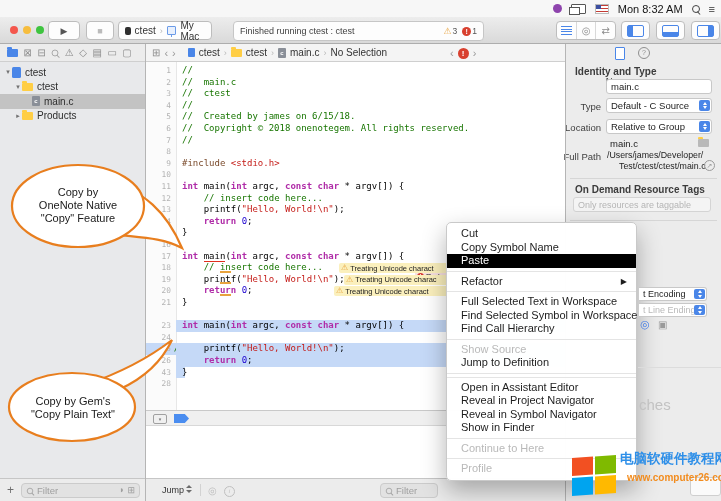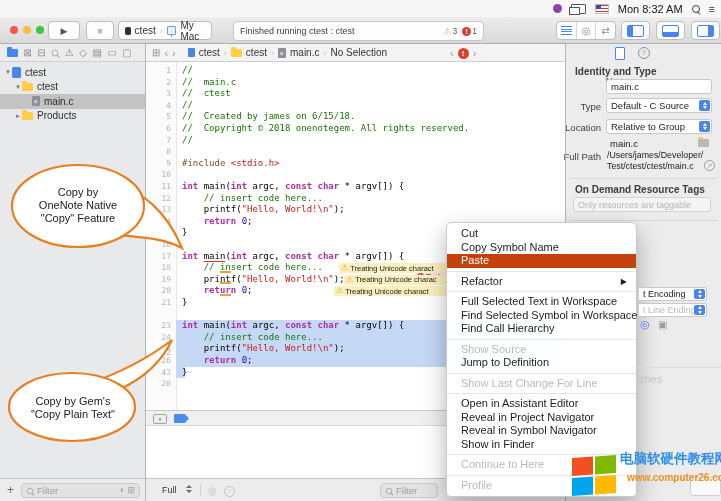--- a/index.html
+++ b/index.html
@@ -139,21 +139,21 @@
   .jumpcirc{position:absolute;width:9px;height:9px;border:1px solid #9a9a9a;border-radius:50%;color:#9a9a9a;
             font-size:7px;line-height:9px;text-align:center;}
   .frag{position:absolute;box-sizing:border-box;}
   
   .vdiv{position:absolute;width:1px;background:#b5b5b5;}
   
   #ctxmenu{left:446px;top:222px;width:191px;background:rgba(255,255,255,0.98);border:1px solid #c9c9c9;
            border-radius:5px;box-shadow:0 10px 25px rgba(0,0,0,0.3);padding:4px 0;z-index:50;box-sizing:border-box;}
   .mi{height:13.5px;line-height:13.5px;font-size:11px;color:#1d1d1d;padding:0 10px 0 14px;position:relative;white-space:nowrap;}
   .mi.dis{color:#b9b9b9;}
-  .mi.hl{background:#c2410c;color:#fff;}
+  .mi.hl{background:#000000;color:#fff;}
   .mi .sub{position:absolute;right:9px;top:0;font-size:8px;line-height:13.5px;}
   .msep{height:1px;background:#e4e4e4;margin:3px 0;}
   
   .bubblewrap{position:absolute;z-index:40;}
   .btext{position:absolute;z-index:41;text-align:center;font-size:11px;color:#1a1a1a;line-height:13px;}
   
   #watermark{z-index:60;}
   .wm-title{position:absolute;left:620px;top:450px;font-size:13.5px;font-weight:bold;color:#2e8fe8;z-index:61;white-space:nowrap;}
   .wm-url{position:absolute;left:627px;top:472px;font-size:10px;font-weight:bold;color:#f28c1e;z-index:61;white-space:nowrap;}
   .wm-box{position:absolute;left:690px;top:477px;width:29px;height:17px;background:#fafafa;border:1px solid #cfcfcf;border-radius:3px;z-index:59;}
@@ -382,21 +382,21 @@
         <span class="cd"><span class="t-d">}</span></span>
       </div>
       <div class="cl" style="top: 246.6px; margin-top: 38px;">
         <span class="ln">22</span>
         <span class="cd"></span>
       </div>
       <div class="cl sel" style="top: 258.2px;">
         <span class="ln">23</span>
         <span class="cd"><span class="t-k">int</span><span class="t-d"> </span><span class="t-d">main</span><span class="t-d">(</span><span class="t-k">int</span><span class="t-d"> argc, </span><span class="t-k">const</span><span class="t-d"> </span><span class="t-k">char</span><span class="t-d"> * argv[]) {</span></span>
       </div>
-      <div class="cl sel" style="top: 269.8px;">
+      <div class="cl sel" style="top: 269.8px; flex-direction: column;">
         <span class="ln">24</span>
         <span class="cd"><span class="t-d">    </span><span class="t-c">// insert code here...</span></span>
       </div>
       <div class="cl sel" style="top: 281.4px;">
         <span class="ln">25</span>
         <span class="cd"><span class="t-d">    printf(</span><span class="t-s">"Hello, World!\n"</span><span class="t-d">);</span></span>
       </div>
       <div class="cl sel" style="top: 293px;">
         <span class="ln">26</span>
         <span class="cd"><span class="t-d">    </span><span class="t-k">return</span><span class="t-d"> </span><span class="t-n">0</span><span class="t-d">;</span></span>
@@ -429,21 +429,21 @@
       </div>
     </div>
 </div>
 
 <div id="debugbar" class="abs">
   <span class="dbgtoggle">▾</span>
   <span class="bptag"></span>
 </div>
 <div id="dbgarea" class="abs"></div>
 <div id="dbgbottom" class="abs">
-  <span class="autolbl">Full</span>
+  <span class="autolbl">Jump</span>
   <span class="updn">
       <i class="up"></i>
       <i class="dn"></i>
     </span>
   <span class="vbar"></span>
   <span class="dimico" style="left:62px;top:6px;">◎</span>
   <span class="iinfo" style="left:78px;top:7px;">i</span>
   <div class="ffield" style="left:234px;top:4px;width:58px;height:15px;">
     <span class="mag gray" style="transform:scale(0.8);"></span>
     <span>Filter</span>
@@ -467,21 +467,21 @@
     <span>Relative to Group</span>
     <span class="step">
         <i class="u"></i>
         <i class="d"></i>
       </span>
   </div>
   <span class="itext" style="left:44px;top:76px;">main.c</span>
   <span class="cssfolder" style="position:absolute;left:132px;top:77px;background:#b9b9b9;"></span>
   <span class="ilabel" style="left:-8px;top:89px;width:43px;">Full Path</span>
   <span class="ipath" style="left:41px;top:88px;">/Users/james/Developer/</span>
-  <span class="ipath" style="left:41px;top:99px;">Test/ctest/ctest/main.c</span>
+  <span class="ipath" style="left:53px;top:99px;">Test/ctest/ctest/main.c</span>
   <span class="jumpcirc" style="left:138px;top:98px;">↗</span>
   <span class="idiv" style="left:4px;right:4px;top:116px;"></span>
   <span class="ih1" style="left:9px;top:122px;">On Demand Resource Tags</span>
   <div class="odrbox" style="left:7px;top:135px;width:138px;height:15px;line-height:14px;">Only resources are taggable</div>
   <span class="idiv" style="left:4px;right:4px;top:158px;"></span>
 </div>
 
 <div class="frag ifield" style="left:639px;top:287px;width:68px;height:14px;line-height:13px;border-left:none;border-radius:0 3px 3px 0;font-size:9px;z-index:51;">
   <span>t Encoding</span>
   <span class="step">
@@ -491,21 +491,21 @@
 </div>
 <div class="frag ifield" style="left:639px;top:303px;width:68px;height:14px;line-height:13px;border-left:none;border-radius:0 3px 3px 0;font-size:9px;color:#b9b9b9;z-index:51;">
   <span>t Line Endings</span>
   <span class="step">
       <i class="u"></i>
       <i class="d"></i>
     </span>
 </div>
 <span class="abs" style="left:640px;top:318px;font-size:11px;color:#3b77e8;z-index:51;">◎</span>
 <span class="abs" style="left:658px;top:319px;font-size:10px;color:#9a9a9a;z-index:51;">▣</span>
-<span class="abs" style="left:639px;top:373px;font-size:11px;color:#c2c2c2;z-index:51;">ches</span>
+<span class="abs" style="left:639px;top:396px;font-size:15px;color:#c2c2c2;z-index:51;">ches</span>
 <span class="abs" style="left:638px;top:367px;width:83px;height:1px;background:#dcdcdc;z-index:51;"></span>
 <span class="abs" style="left:638px;top:457px;width:83px;height:1px;background:#d9d9d9;z-index:51;"></span>
 <span class="wm-box"></span>
 
 <div class="vdiv" style="left:145px;top:44px;height:457px;"></div>
 <div class="vdiv" style="left:565px;top:44px;height:457px;"></div>
 
 <div id="ctxmenu" class="abs">
     <div class="mi"><span>Cut</span></div>
     <div class="mi"><span>Copy Symbol Name</span></div>
@@ -513,21 +513,20 @@
     <div class="msep"></div>
     <div class="mi"><span>Refactor</span><span class="sub">▶</span></div>
     <div class="msep"></div>
     <div class="mi"><span>Full Selected Text in Workspace</span></div>
     <div class="mi"><span>Find Selected Symbol in Workspace</span></div>
     <div class="mi"><span>Find Call Hierarchy</span></div>
     <div class="msep"></div>
     <div class="mi dis"><span>Show Source</span></div>
     <div class="mi"><span>Jump to Definition</span></div>
     <div class="msep"></div>
-    <div class="mi dis"><span>Show Last Change For Line</span></div>
     <div class="msep"></div>
     <div class="mi"><span>Open in Assistant Editor</span></div>
     <div class="mi"><span>Reveal in Project Navigator</span></div>
     <div class="mi"><span>Reveal in Symbol Navigator</span></div>
     <div class="mi"><span>Show in Finder</span></div>
     <div class="msep"></div>
     <div class="mi dis"><span>Continue to Here</span></div>
     <div class="msep"></div>
     <div class="mi dis"><span>Profile</span></div>
   </div>

